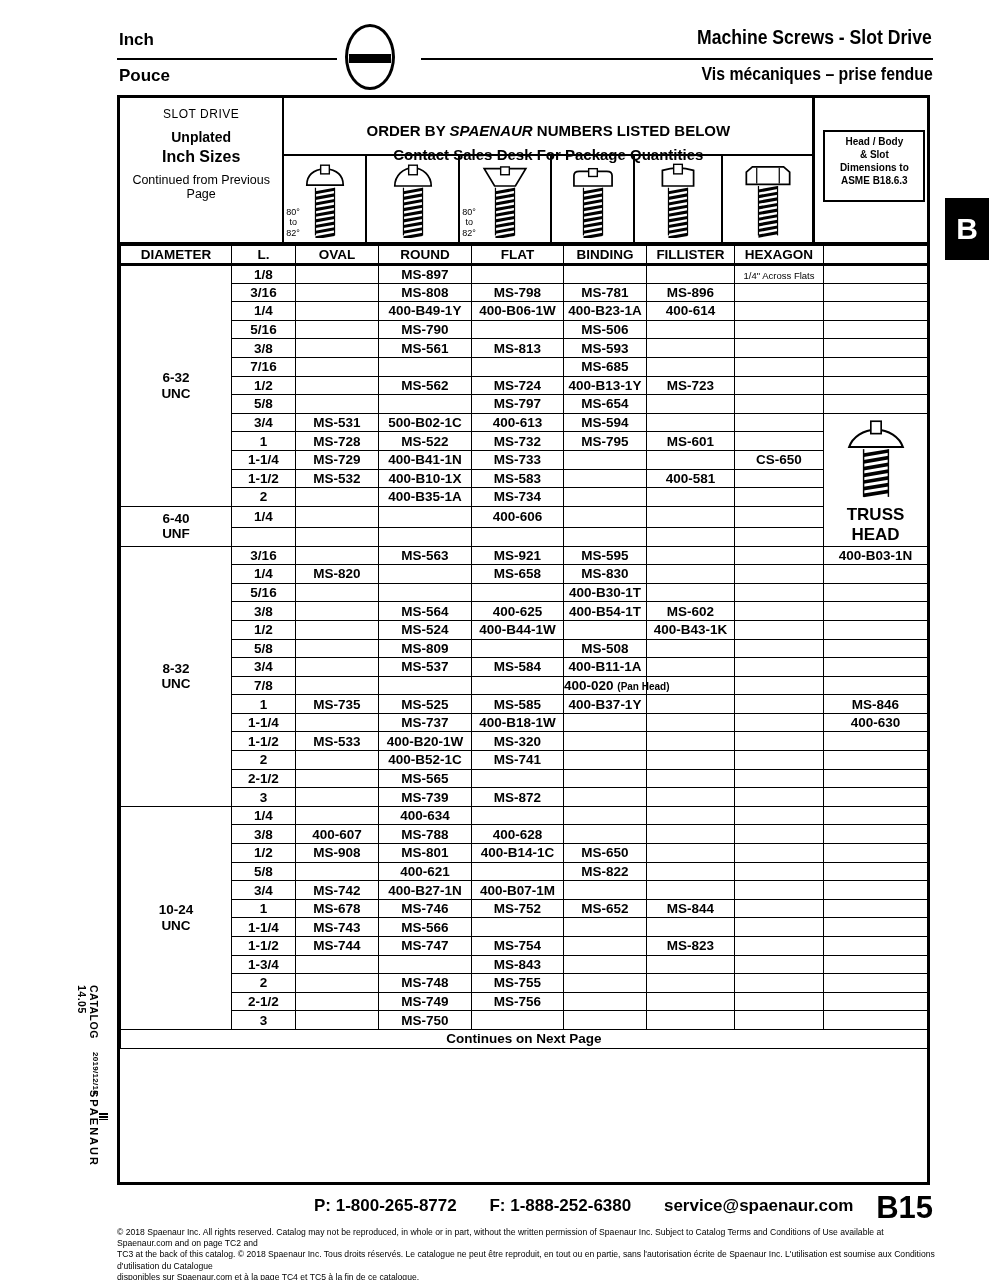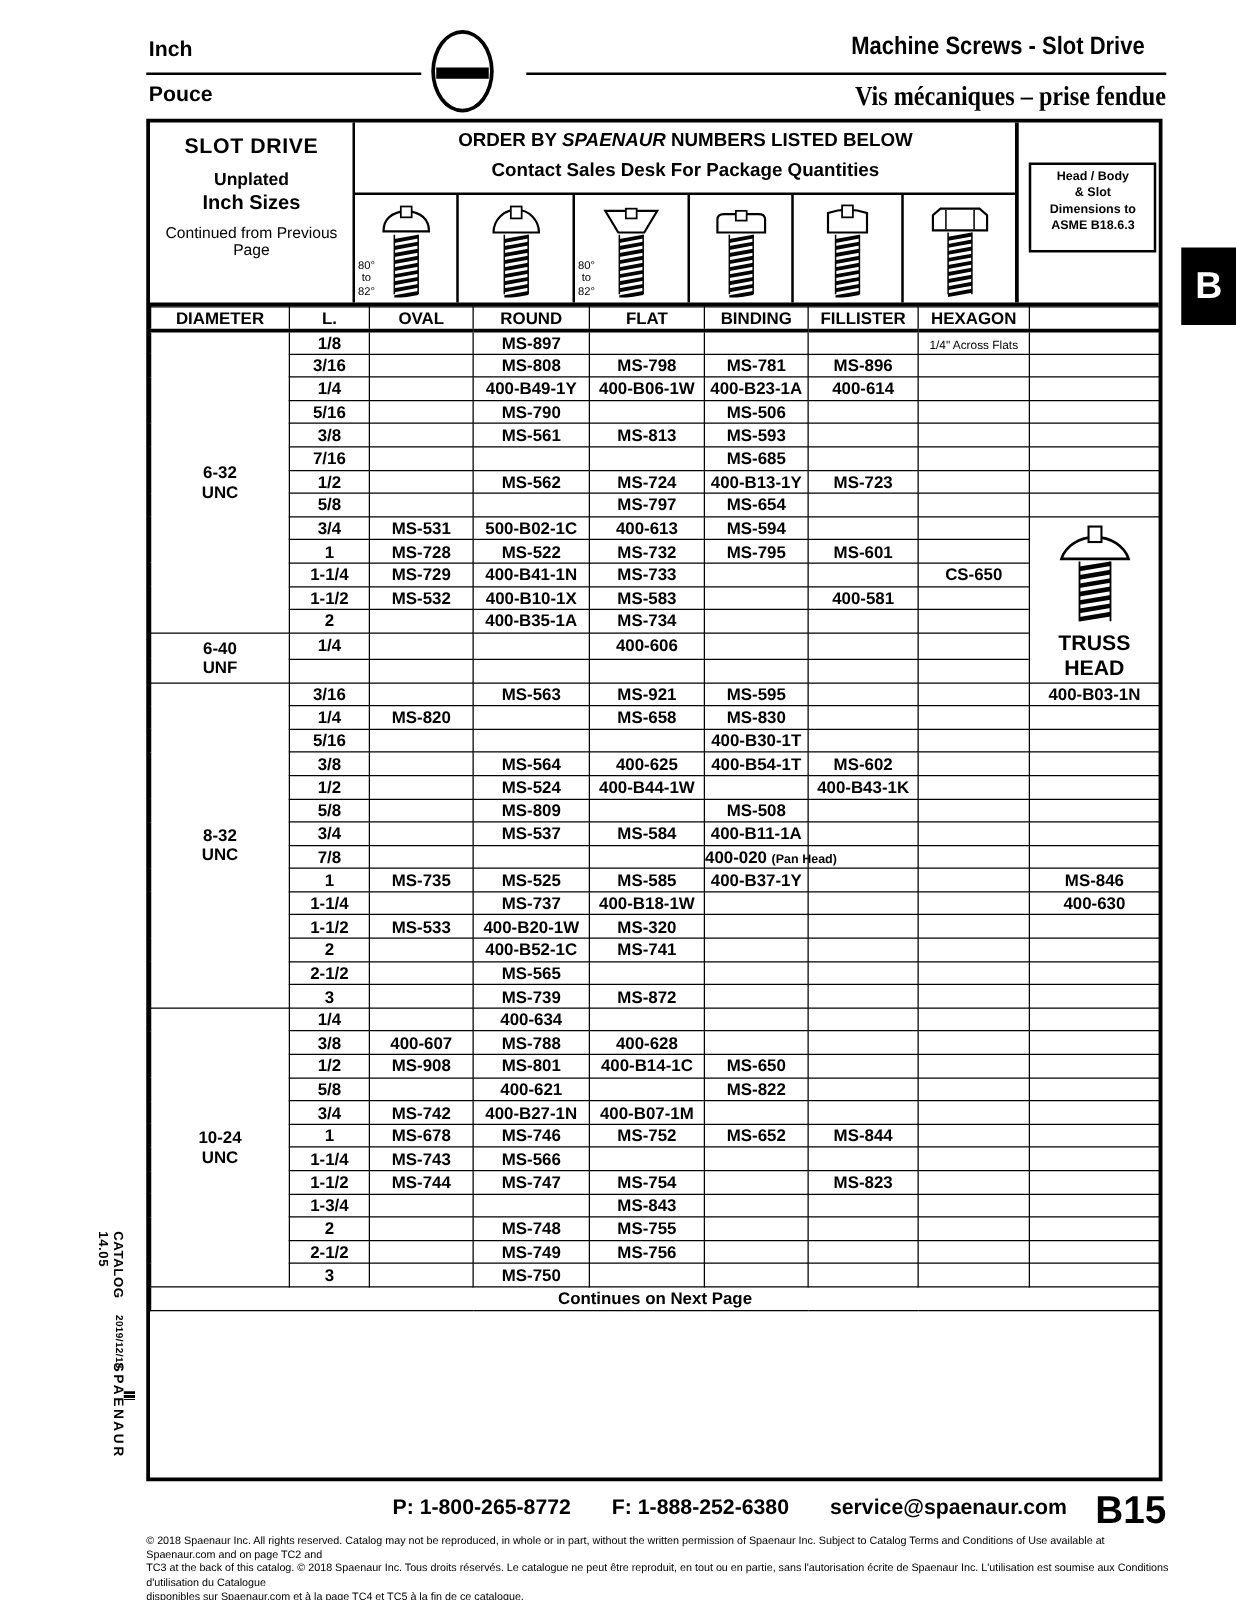--- a/index.html
+++ b/index.html
@@ -10,22 +10,22 @@
 
   
   .hdr { position:absolute; left:117px; top:22px; width:816px; height:72px; }
   .hdr-inch { position:absolute; left:2px; top:8px; font-size:17px; font-weight:bold; }
   .hdr-pouce { position:absolute; left:2px; top:44px; font-size:17px; font-weight:bold; }
   .hdr-rule-left { position:absolute; left:0; top:36px; width:220px; height:2px; background:#000; }
   .hdr-rule-right { position:absolute; left:304px; top:36px; width:512px; height:2px; background:#000; }
   .slot-icon { position:absolute; left:228px; top:2px; width:50px; height:66px;
                border:3px solid #000; border-radius:50%; }
   .slot-icon .bar { position:absolute; left:1px; top:27px; width:42px; height:9px; background:#000; }
-  .hdr-title-en { position:absolute; right:17px; top:4px; font-size:20px; font-weight:bold; white-space:nowrap; }
-  .hdr-title-fr { position:absolute; right:0; top:42px; font-size:22px; font-weight:bold; white-space:nowrap;font-family:Liberation Serif, serif; }
+  .hdr-title-en { position:absolute; right:1px; top:4px; font-size:20px; font-weight:bold; white-space:nowrap; }
+  .hdr-title-fr { position:absolute; right:0; top:42px; font-size:18px; font-weight:bold; white-space:nowrap; }
 
   
   .v-catalog { position:absolute; left:76px; top:985px; height:110px;
                writing-mode:vertical-rl; text-orientation:mixed; display:flex; }
   .v-catalog .cat { font-size:10.5px; font-weight:bold; letter-spacing:.5px; }
   .v-catalog .date { font-size:8px; font-weight:bold; margin-top:2px; letter-spacing:.3px; }
   .v-brand { position:absolute; left:88px; top:1090px; height:95px;
              writing-mode:vertical-rl; text-orientation:mixed;
              font-size:11px; font-weight:bold; letter-spacing:2px; }
   .brand-glyph { position:absolute; left:99px; top:1113px; width:9px; height:7px;
@@ -34,27 +34,27 @@
   
   .b-tab { position:absolute; left:945px; top:198px; width:44px; height:62px; background:#000;
            color:#fff; font-size:30px; font-weight:bold; display:flex;
            align-items:center; justify-content:center; }
 
   
   .catalog-box { position:absolute; left:117px; top:95px; width:813px; height:1090px;
                  border:3px solid #000; }
   .t-header { display:flex; height:147px; border-bottom:3px solid #000; }
   .th-left { width:175px; border-right:2px solid #000; text-align:center; padding-top:9px; }
-  .th-left .slotdrive { font-size:17px; font-weight:bold; letter-spacing:.5px; }
+  .th-left .slotdrive { font-size:12px; font-weight:normal; letter-spacing:.5px; }
   .th-left .brass { font-size:37px; font-weight:bold; letter-spacing:1px; line-height:1.0; }
   .th-left .unplated { font-size:14px; font-weight:bold; margin-top:8px; }
   .th-left .inchsizes { font-size:16px; font-weight:bold; margin-top:3px; }
   .th-left .continued { font-size:12.5px; margin-top:7px; }
   .th-mid { width:528px; display:flex; flex-direction:column; }
-  .th-order { height:58px; border-bottom:2px solid #000; text-align:center; padding-top:6px; }
+  .th-order { height:58px; border-bottom:2px solid #000; text-align:center; padding-top:24px; }
   .th-order .l1 { font-size:15px; font-weight:bold; }
   .th-order .l1 em { font-style:italic; }
   .th-order .l2 { font-size:15px; font-weight:bold; margin-top:7px; }
   .th-icons { flex:1; display:flex; }
   .icon-cell { position:relative; border-right:2px solid #000; display:flex;
                align-items:center; justify-content:center; }
   .icon-cell:last-child { border-right:none; }
   .angle-note { position:absolute; left:2px; bottom:4px; font-size:9px; line-height:1.15;
                 white-space:pre-line; text-align:center; }
   .th-right { width:122px; border-left:3px solid #000; position:relative; }

